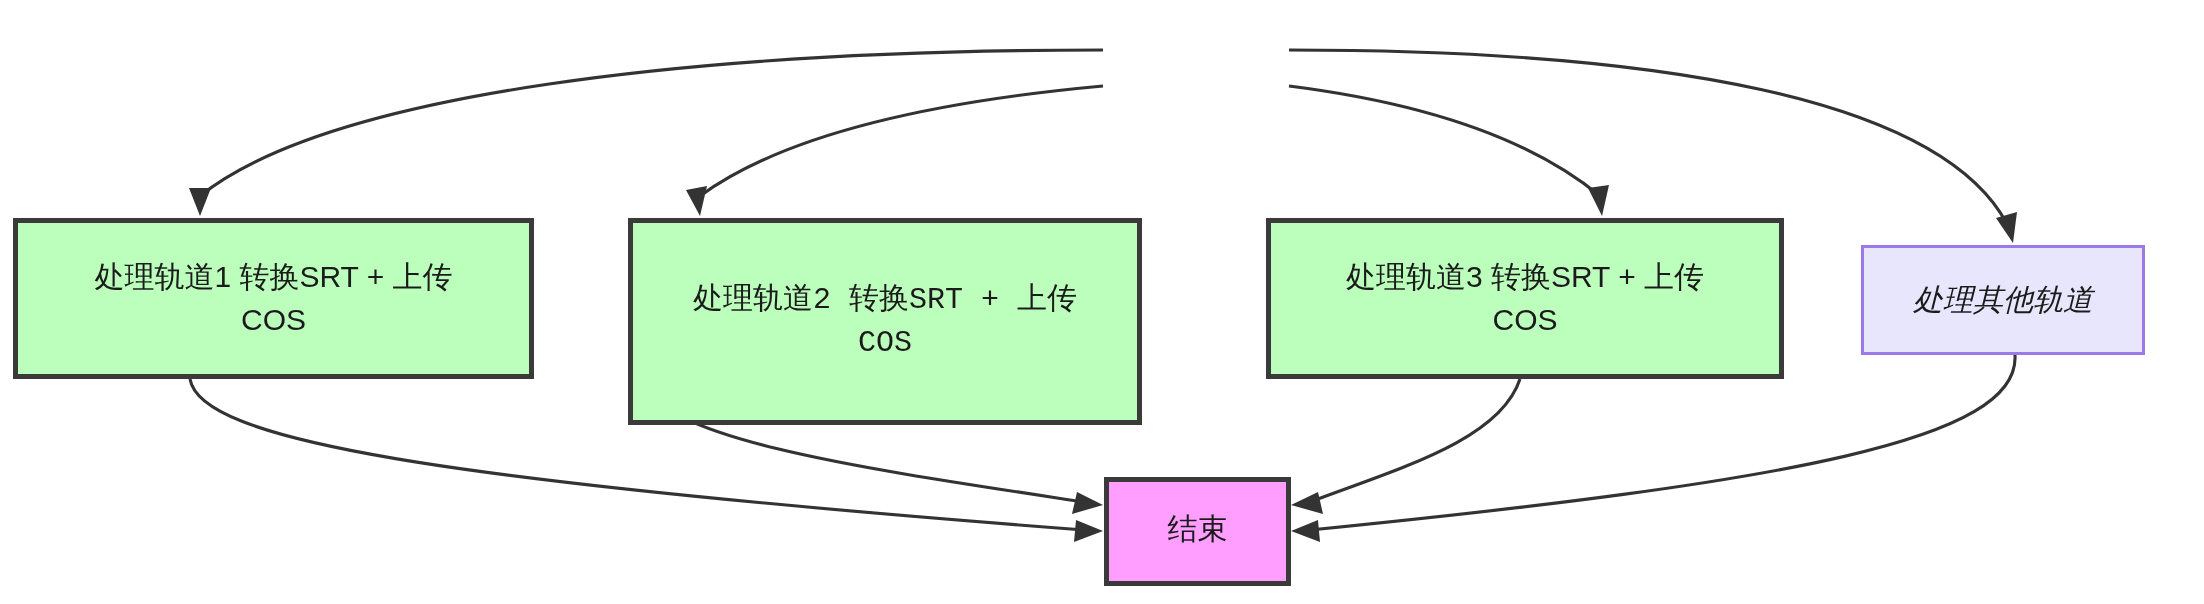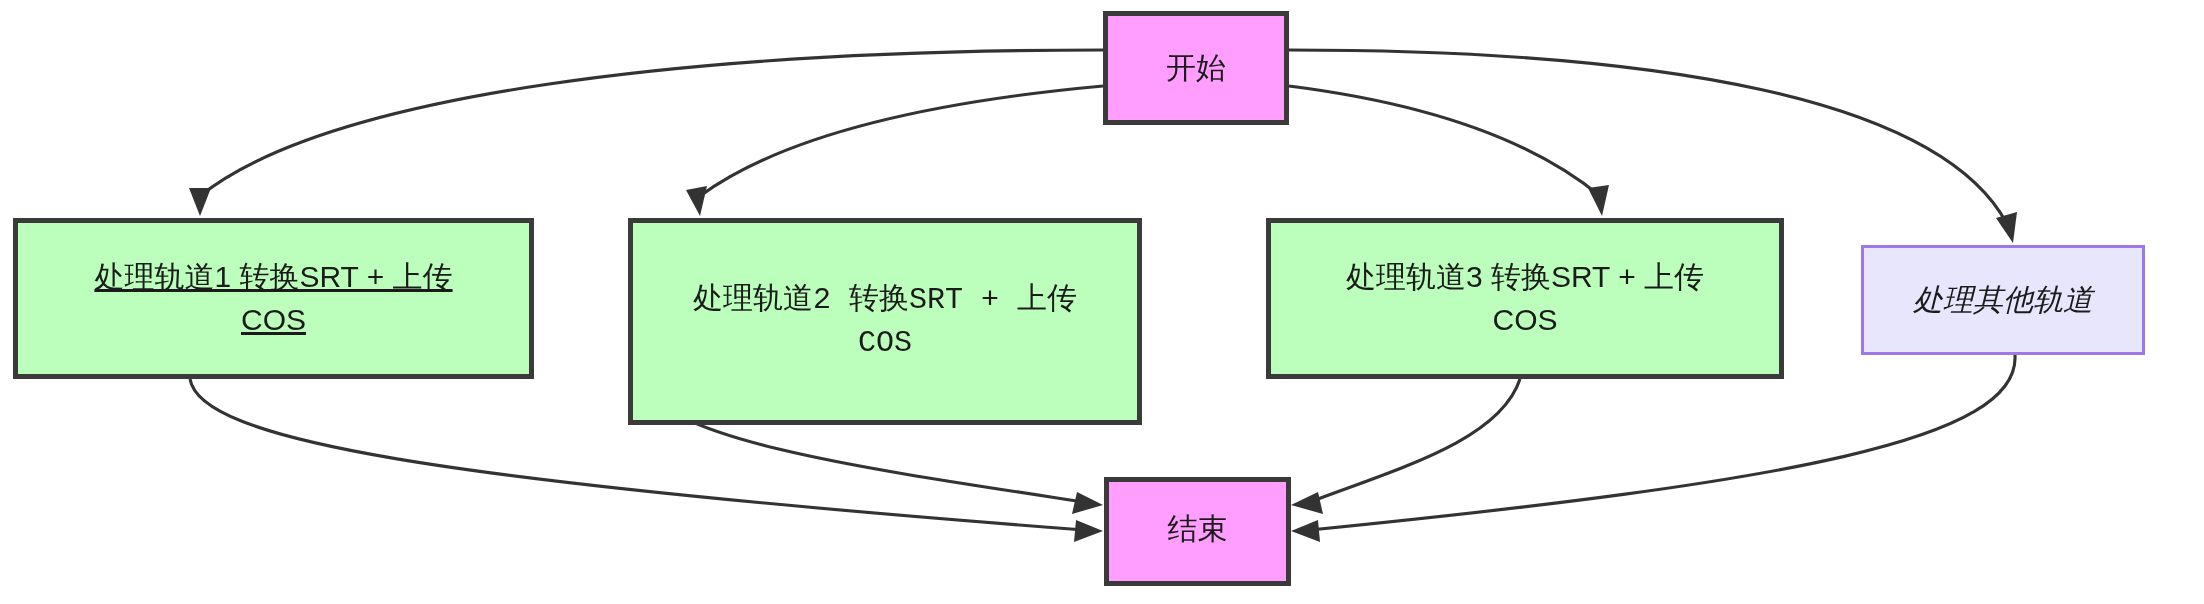--- a/index.html
+++ b/index.html
@@ -60,21 +60,21 @@
     border: 3px solid #9d79e8;
     font-size: 30px;
   }
   .node-label {
     display: block;
     padding: 0 14px;
     white-space: pre-line;
   }
   
   #node-start   { left: 1103px; top: 11px;  width: 186px; height: 114px; }
-  #node-track1  { left: 13px;   top: 218px; width: 521px; height: 161px; text-decoration: underline; }
+  #node-track1  { left: 13px;   top: 218px; width: 521px; height: 161px; }
   #node-track2  { left: 628px;  top: 218px; width: 514px; height: 207px; font-family: Liberation Mono, monospace; }
   #node-track3  { left: 1266px; top: 218px; width: 518px; height: 161px; }
   #node-other   { left: 1861px; top: 245px; width: 284px; height: 110px; font-style: italic; }
   #node-end     { left: 1104px; top: 477px; width: 187px; height: 109px; font-family: Liberation Mono, monospace; }
 </style>
 </head>
 <body>
 
 <div id="diagram-root">
 
@@ -114,23 +114,20 @@
       <path class="edge-path" d="M 1520,379 C 1500,440 1400,468 1310,502"></path>
       <polygon class="arrow-head" points="1291,505 1318,492 1323,514"></polygon>
     </g>
 
     <g>
       <path class="edge-path" d="M 2015,355 C 2020,440 1790,482 1310,530"></path>
       <polygon class="arrow-head" points="1291,531 1318,520 1320,542"></polygon>
     </g>
   </svg>
 
-  <div class="node node-terminal" id="node-start">
-    <span class="node-label">开始</span>
-  </div>
 
   <div class="node node-process" id="node-track1">
     <span class="node-label">处理轨道1 转换SRT + 上传
 COS</span>
   </div>
 
   <div class="node node-process" id="node-track2">
     <span class="node-label">处理轨道2 转换SRT + 上传
 COS</span>
   </div>

